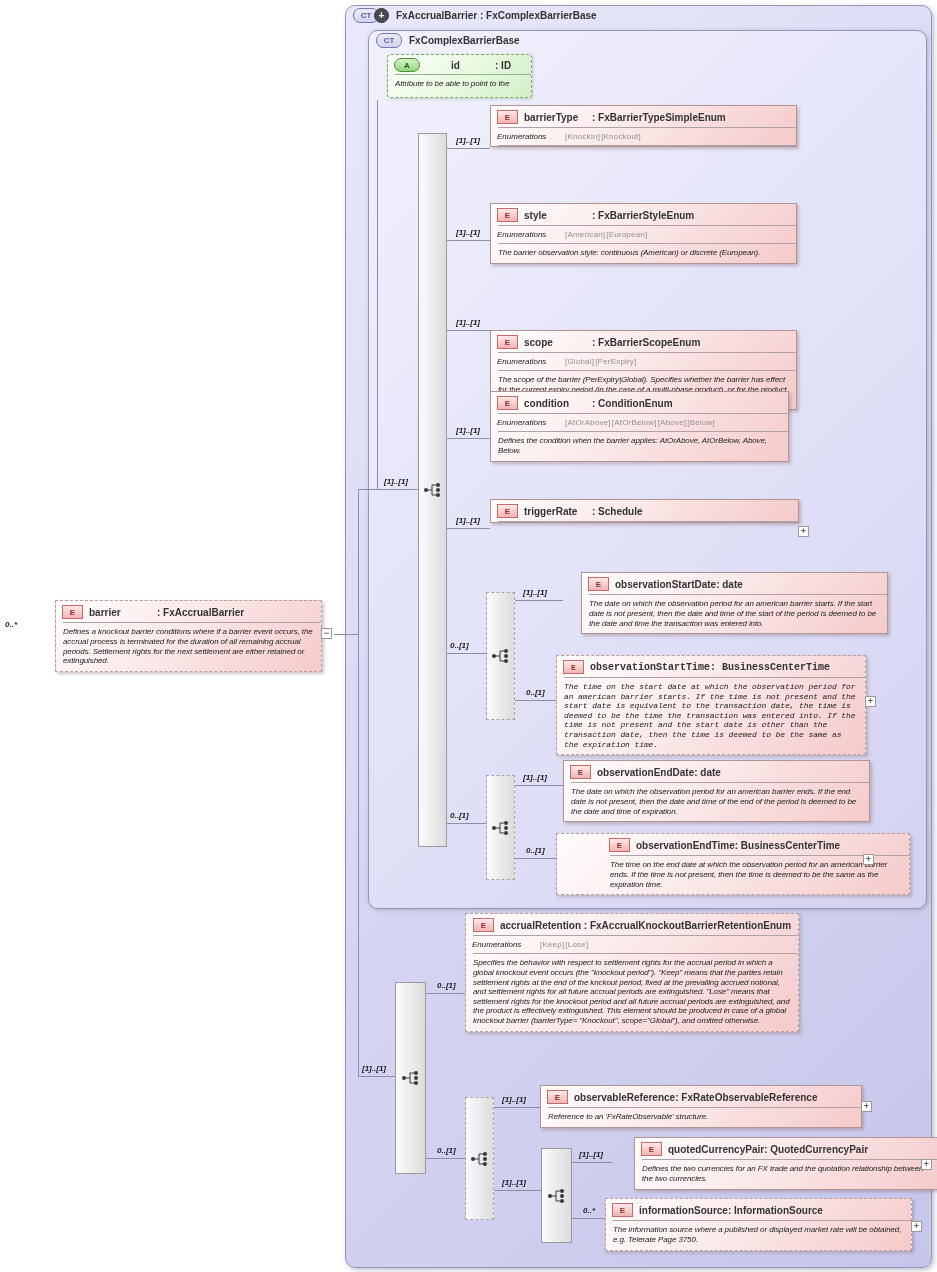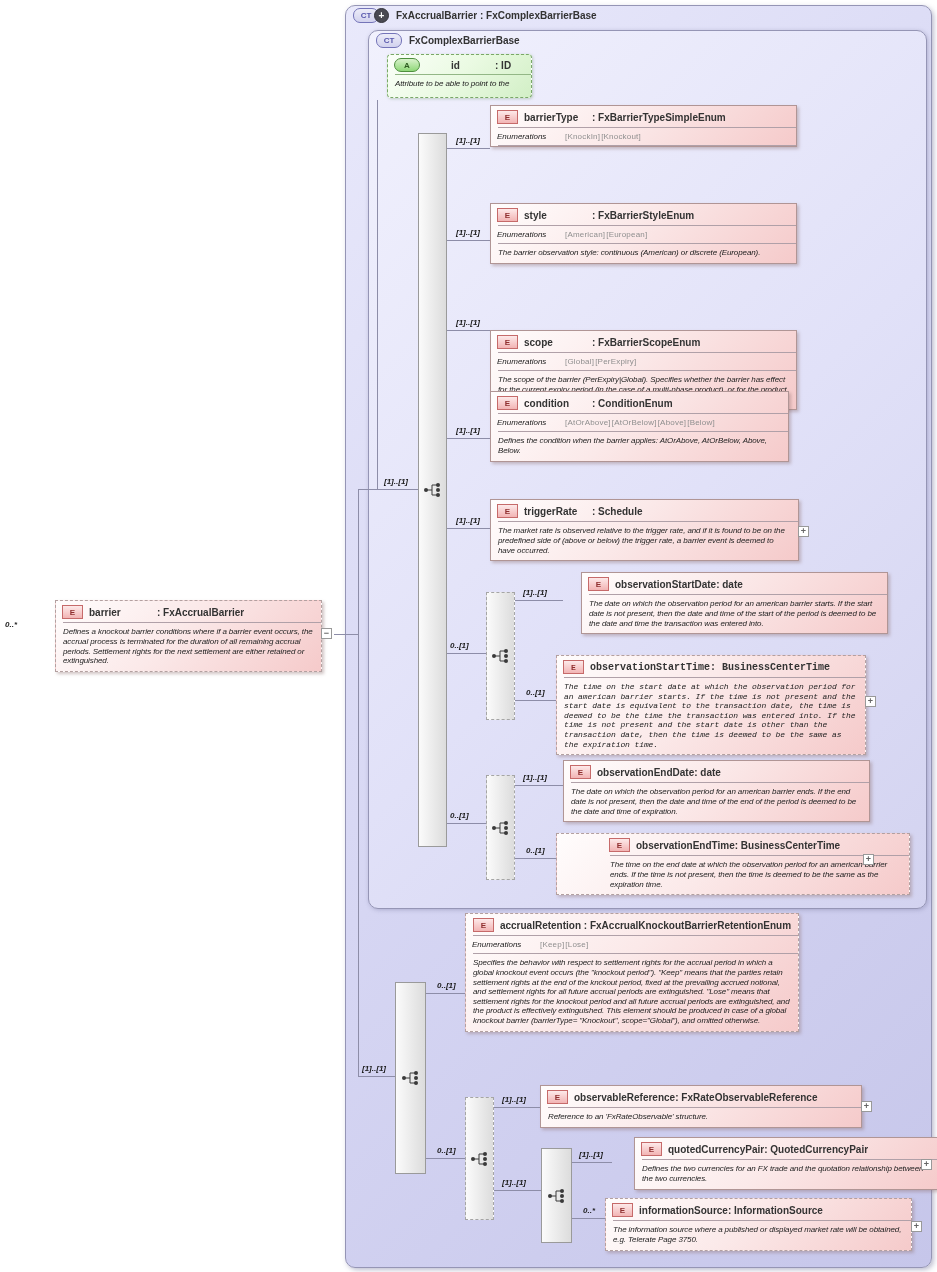--- a/index.html
+++ b/index.html
@@ -248,21 +248,20 @@
           <span>[Below]</span>
         </span>
     </div>
     <div class="sep"></div>
     <div class="eann">Defines the condition when the barrier applies: AtOrAbove, AtOrBelow, Above, Below.</div>
   </div>
 
   <div class="ebox" style="left:490px;top:499px;width:307px;">
     <div class="ehead"><span class="e-badge">E</span><span class="ename">triggerRate</span><span class="etype">: Schedule</span></div>
     <div class="sep"></div>
-    <div class="eann">The market rate is observed relative to the trigger rate, and if it is found to be on the predefined side of (above or below) the trigger rate, a barrier event is deemed to have occurred.</div>
   </div>
   <div class="pm" style="left:798px;top:526px;">+</div>
 
   <div class="ebox" style="left:581px;top:572px;width:305px;">
     <div class="ehead"><span class="e-badge">E</span><span class="ename">observationStartDate</span><span class="etype">: date</span></div>
     <div class="sep"></div>
     <div class="eann">The date on which the observation period for an american barrier starts. If the start date is not present, then the date and time of the start of the period is deemed to be the date and time the transaction was entered into.</div>
   </div>
 
   <div class="ebox dashed" style="left:556px;top:655px;width:308px;font-family:Liberation Mono, monospace;">

